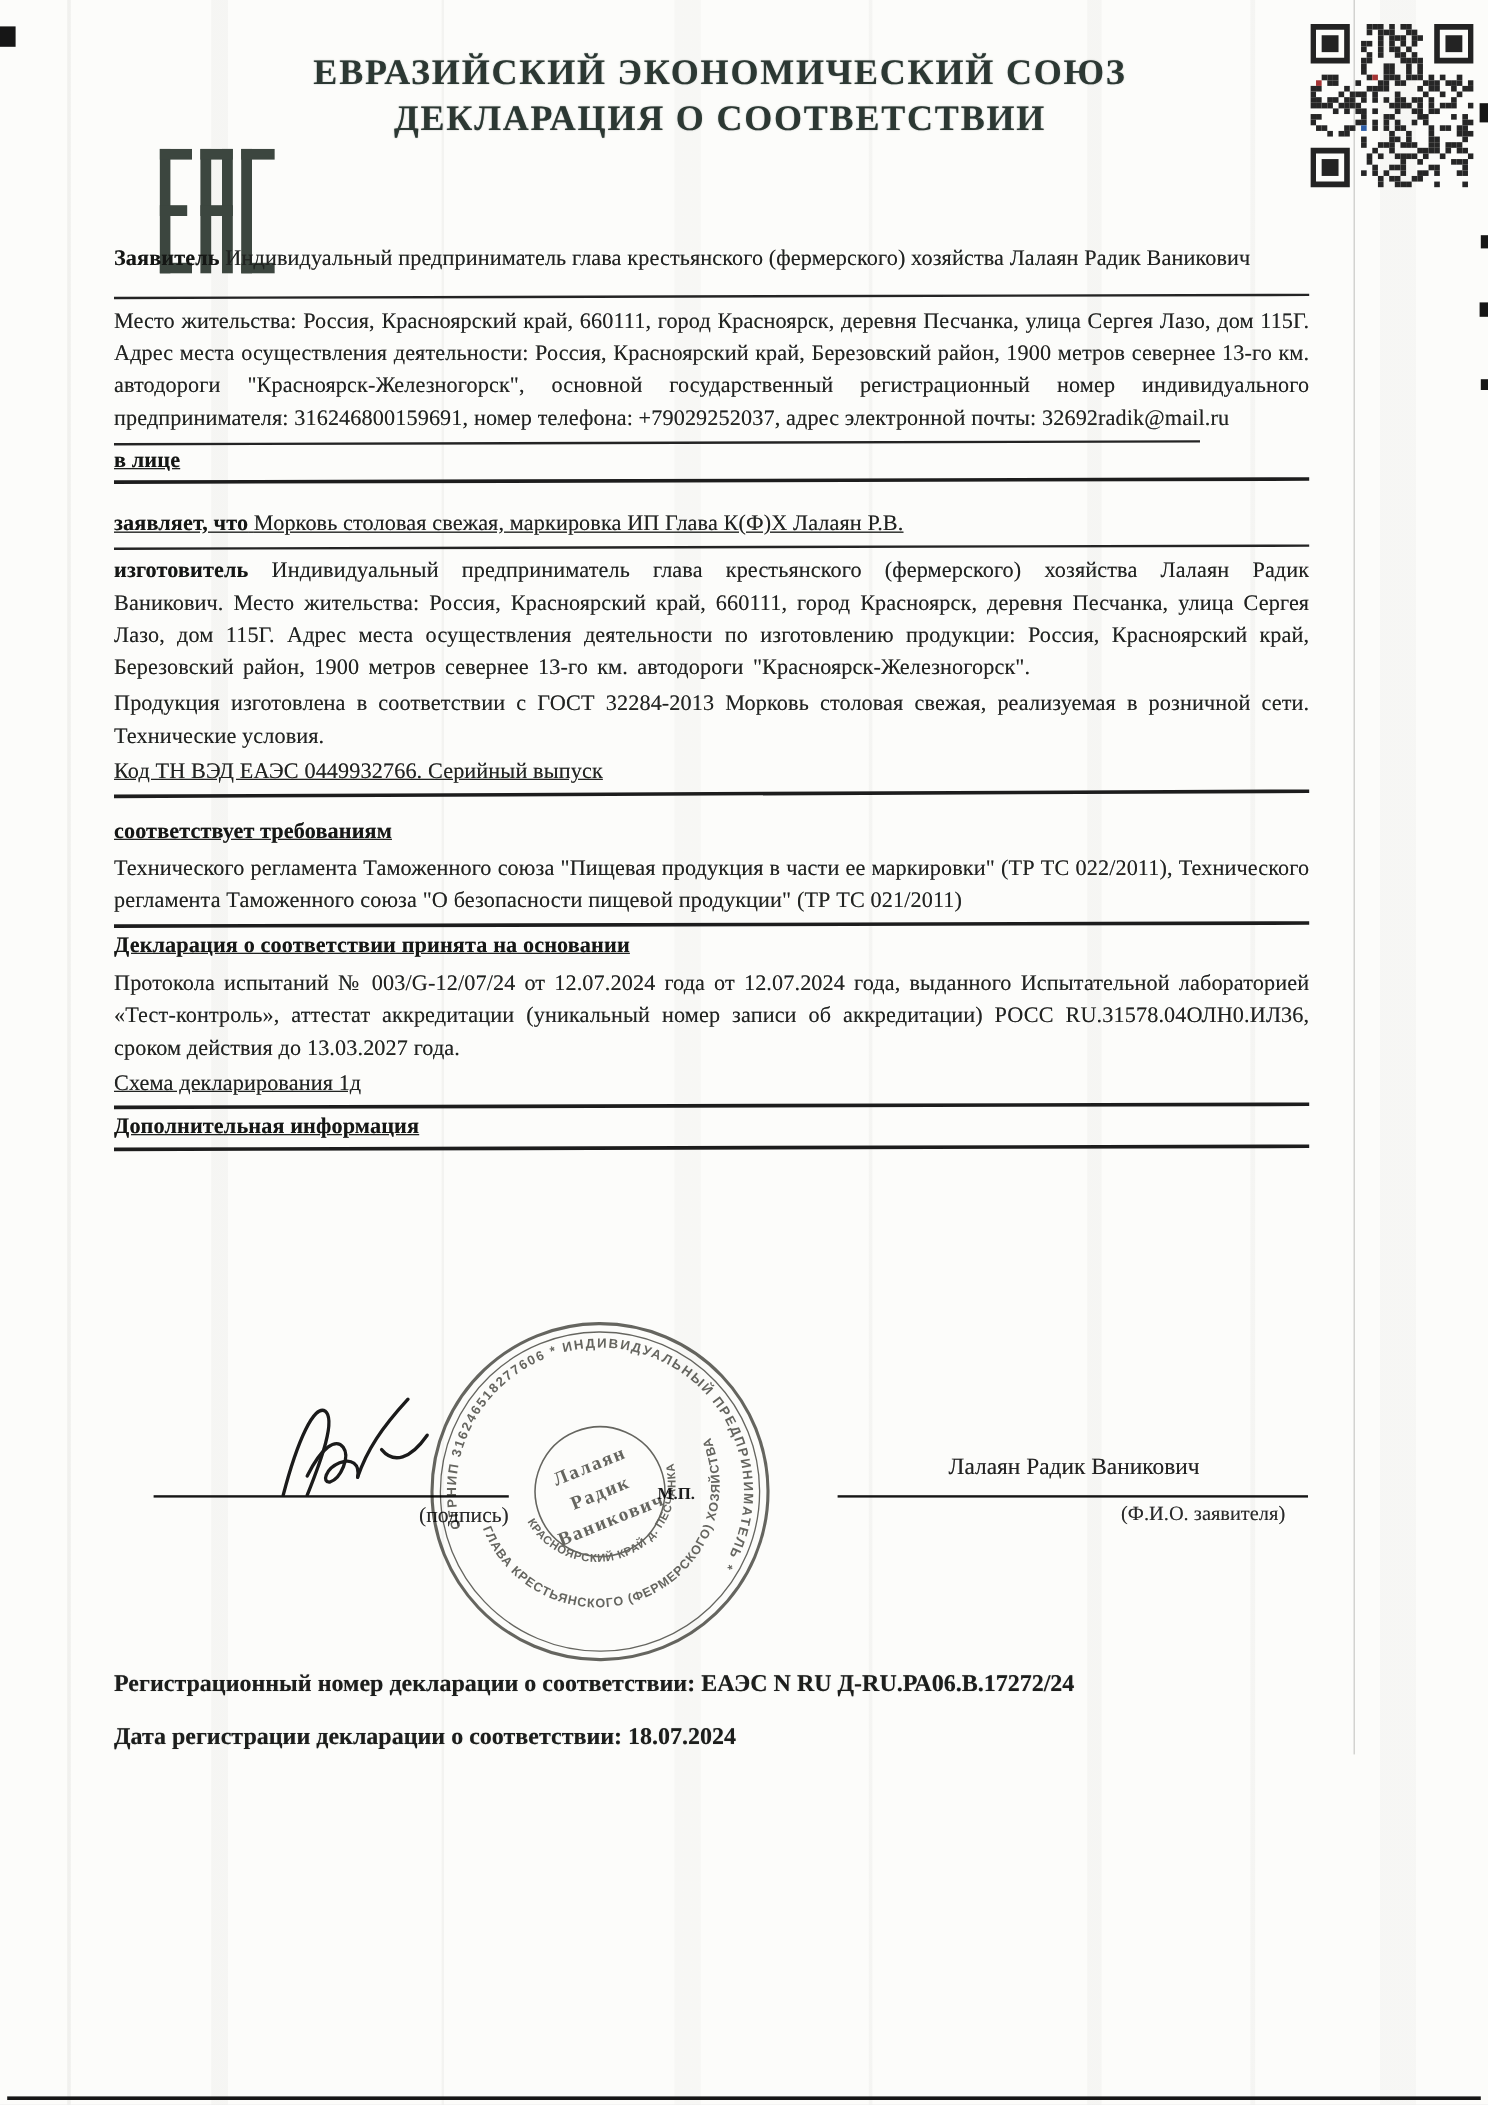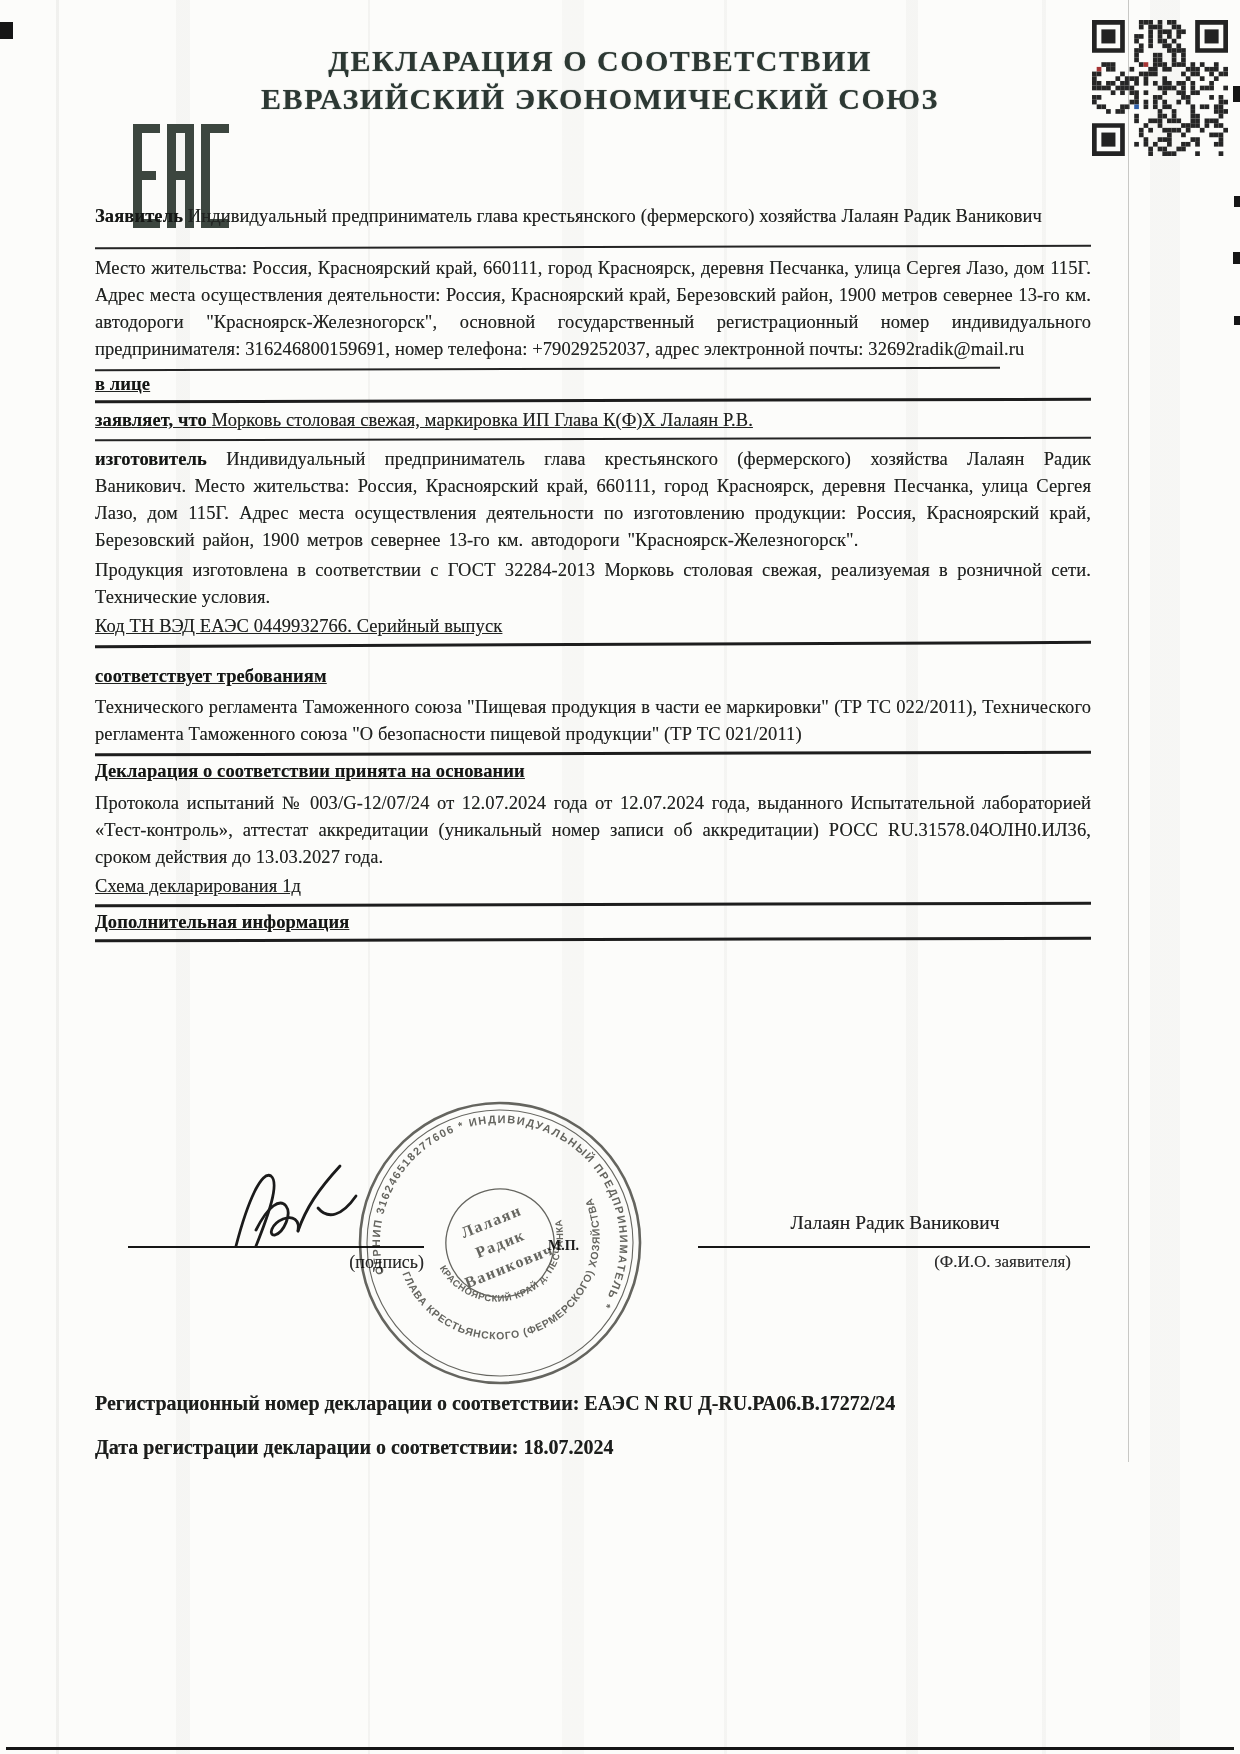--- a/index.html
+++ b/index.html
@@ -51,22 +51,22 @@
   .reg{position:absolute;left:95px;width:1050px;font-weight:bold;font-size:20px;color:#1c1e1c;text-shadow:0 0 .6px rgba(20,20,20,.5);}
   .artifact{position:absolute;background:#161616;}
   .scanline{position:absolute;left:1128px;top:0;width:1px;height:1462px;background:rgba(90,90,88,.32);}
 </style>
 </head>
 <body>
 
 <div class="page">
 
   <div class="title">
+    <div>ЕВРАЗИЙСКИЙ ЭКОНОМИЧЕСКИЙ СОЮЗ</div>
     <div>ДЕКЛАРАЦИЯ О СООТВЕТСТВИИ</div>
-    <div>ЕВРАЗИЙСКИЙ ЭКОНОМИЧЕСКИЙ СОЮЗ</div>
   </div>
 
   <span class="eac">
     <svg width="96" height="104" viewBox="0 0 96 104" fill="#3c463f">
       <rect x="0" y="0" width="9" height="104"></rect>
         <rect x="0" y="0" width="27" height="9"></rect>
       <rect x="0" y="47" width="23" height="9"></rect>
         <rect x="0" y="95" width="27" height="9"></rect>
       <rect x="34" y="0" width="9" height="104"></rect>
         <rect x="52" y="0" width="9" height="104"></rect>
@@ -353,21 +353,21 @@
   <div class="flow">
     <p><b>Заявитель</b> <span>Индивидуальный предприниматель глава крестьянского (фермерского) хозяйства Лалаян Радик Ваникович</span></p>
     <div class="rule sk2" style="margin-top:16px"></div>
 
     <p style="margin-top:7px">Место жительства: Россия, Красноярский край, 660111, город Красноярск, деревня Песчанка, улица Сергея Лазо, дом 115Г. Адрес места осуществления деятельности: Россия, Красноярский край, Березовский район, 1900 метров севернее 13-го км. автодороги "Красноярск-Железногорск", основной государственный регистрационный номер индивидуального предпринимателя: 316246800159691, номер телефона: +79029252037, адрес электронной почты: 32692radik@mail.ru</p>
     <div class="rule sk2" style="margin-top:5px;width:905px"></div>
 
     <p class="nj" style="margin-top:2px;line-height:24px"><b>в лице</b></p>
     <div class="rule thick sk2" style="margin-top:3px"></div>
 
-    <p class="nj" style="margin-top:5px;line-height:26px"><b>заявляет, что</b> <span>Морковь столовая свежая, маркировка ИП Глава К(Ф)Х Лалаян Р.В.</span></p>
+    <p class="nj" style="margin-top:22px;line-height:26px"><b>заявляет, что</b> <span>Морковь столовая свежая, маркировка ИП Глава К(Ф)Х Лалаян Р.В.</span></p>
     <div class="rule sk2" style="margin-top:5px"></div>
 
     <p style="margin-top:6px;word-spacing:3px"><b>изготовитель</b> <span>Индивидуальный предприниматель глава крестьянского (фермерского) хозяйства Лалаян Радик Ваникович. Место жительства: Россия, Красноярский край, 660111, город Красноярск, деревня Песчанка, улица Сергея Лазо, дом 115Г. Адрес места осуществления деятельности по изготовлению продукции: Россия, Красноярский край, Березовский район, 1900 метров севернее 13-го км. автодороги "Красноярск-Железногорск".</span></p>
     <p style="margin-top:3px">Продукция изготовлена в соответствии с ГОСТ 32284-2013 Морковь столовая свежая, реализуемая в розничной сети. Технические условия.</p>
     <p class="nj" style="margin-top:2px;line-height:26px">Код ТН ВЭД ЕАЭС 0449932766. Серийный выпуск</p>
     <div class="rule thick sk1" style="margin-top:4px"></div>
 
     <p class="nj" style="margin-top:18px;line-height:25px"><b>соответствует требованиям</b></p>
     <p style="margin-top:5px">Технического регламента Таможенного союза "Пищевая продукция в части ее маркировки" (ТР ТС 022/2011), Технического регламента Таможенного союза "О безопасности пищевой продукции" (ТР ТС 021/2011)</p>
     <div class="rule thick sk2" style="margin-top:4px"></div>

